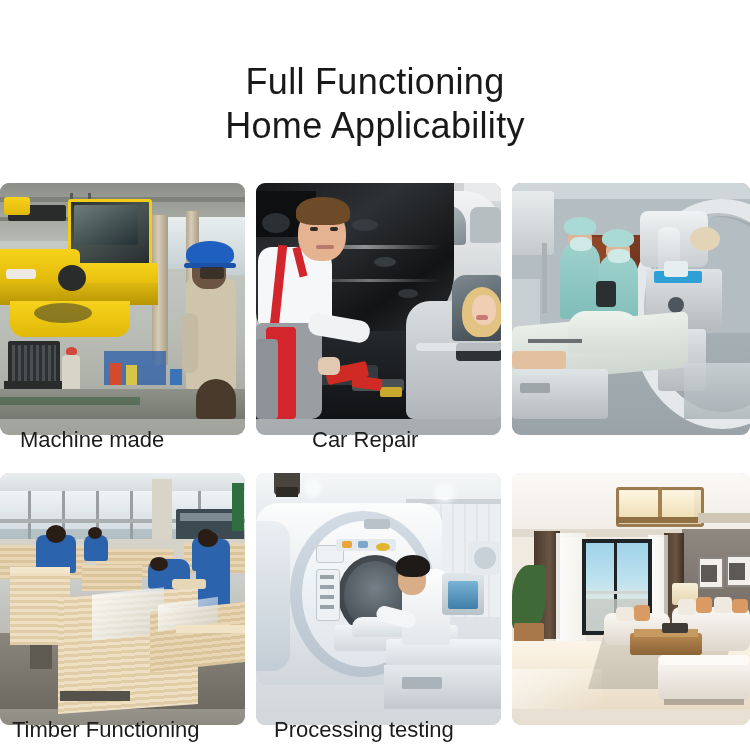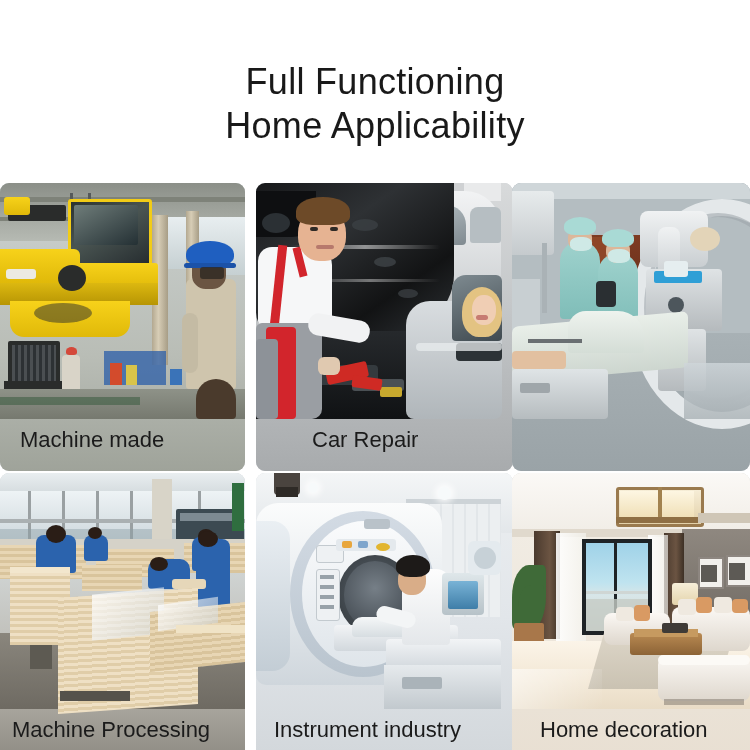--- a/index.html
+++ b/index.html
@@ -35,25 +35,25 @@
   }
   .row{
     position:relative;
     height:290px;
     width:750px;
   }
   .cell{
     position:absolute;
     top:0;
     width:245px;
-    height:288px;
+    height:252px;
     border-radius:8px;
   }
   .cell.c1{left:0;}
-  .cell.c2{left:256px;padding-left:12px;}
+  .cell.c2{left:256px;}
   .cell.c3{left:512px;width:238px;}
 
   .photo{
     position:absolute;
     inset:0;
     border-radius:9px;
     overflow:hidden;
     background:#c9cdd1;
   }
   .caption{
@@ -352,21 +352,21 @@
           <div class="layer" style="left:10px;top:94px;width:60px;height:6px;background:#f2e6cd;"></div>
           <div class="layer tb-plywood" style="left:82px;top:92px;width:60px;height:26px;"></div>
           <div class="layer tb-ply2" style="left:58px;top:120px;width:140px;height:116px;transform:skewY(-4deg);"></div>
           <div class="layer tb-wrap" style="left:92px;top:118px;width:72px;height:46px;transform:skewY(-6deg);"></div>
           <div class="layer tb-plywood" style="left:150px;top:134px;width:95px;height:60px;transform:skewY(-6deg);"></div>
           <div class="layer tb-wrap" style="left:158px;top:128px;width:60px;height:26px;transform:skewY(-8deg);"></div>
           <div class="layer" style="left:176px;top:152px;width:69px;height:8px;background:#f0e3c6;"></div>
           <div class="layer" style="left:30px;top:172px;width:22px;height:24px;background:#5d5a52;"></div>
           <div class="layer" style="left:60px;top:218px;width:70px;height:10px;background:#55524b;"></div>
         </div>
-        <div class="caption cap1">Machine Processing</div>
+        <div class="caption cap1">Timber Functioning</div>
       </div>
 
       <div class="cell c2">
         <div class="photo">
           <div class="layer mr-bg"></div>
           <div class="layer mr-ceil" style="left:0;top:0;width:100%;height:60px;"></div>
           <div class="layer mr-wallpan" style="left:150px;top:28px;width:95px;height:116px;"></div>
           <div class="layer" style="left:150px;top:26px;width:95px;height:5px;background:#cdd3d7;"></div>
           <div class="layer mr-light" style="left:182px;top:14px;width:13px;height:13px;"></div>
           <div class="layer mr-light" style="left:128px;top:36px;width:11px;height:11px;"></div>
@@ -397,21 +397,21 @@
           <div class="layer" style="left:146px;top:204px;width:40px;height:12px;background:#aab3b9;border-radius:2px;"></div>
           <div class="layer mr-coat" style="left:146px;top:96px;width:48px;height:76px;"></div>
           <div class="layer mr-face" style="left:142px;top:92px;width:28px;height:30px;"></div>
           <div class="layer mr-hair" style="left:140px;top:82px;width:34px;height:22px;"></div>
           <div class="layer" style="left:120px;top:136px;width:40px;height:16px;background:#f3f5f6;border-radius:8px;transform:rotate(14deg);"></div>
           <div class="layer" style="left:186px;top:100px;width:42px;height:42px;background:linear-gradient(180deg,#dfe7ea,#b7c2c8);border-radius:4px;"></div>
           <div class="layer" style="left:192px;top:108px;width:30px;height:28px;background:linear-gradient(180deg,#79b3d6,#3f7ea8);border-radius:2px;"></div>
           <div class="layer" style="left:212px;top:68px;width:33px;height:34px;background:#e4eaee;border-radius:6px;"></div>
           <div class="layer" style="left:218px;top:74px;width:22px;height:22px;background:#c7d1d7;border-radius:50%;"></div>
         </div>
-        <div class="caption cap2">Instrument industry</div>
+        <div class="caption cap2">Processing testing</div>
       </div>
 
       <div class="cell c3">
         <div class="photo">
           <div class="layer hd-bg"></div>
           <div class="layer hd-ceil" style="left:0;top:0;width:100%;height:64px;"></div>
           <div class="layer" style="left:0;top:56px;width:100%;height:8px;background:#e0d9cd;"></div>
           <div class="layer hd-lamp" style="left:104px;top:14px;width:82px;height:34px;"></div>
           <div class="layer" style="left:108px;top:18px;width:74px;height:26px;background:linear-gradient(180deg,#fdf6e2,#f0e0b8);"></div>
           <div class="layer" style="left:146px;top:14px;width:4px;height:34px;background:#a2824f;"></div>
@@ -447,17 +447,16 @@
           <div class="layer hd-cush" style="left:202px;top:124px;width:18px;height:16px;"></div>
           <div class="layer hd-cush-o" style="left:220px;top:126px;width:16px;height:14px;"></div>
           <div class="layer hd-table" style="left:118px;top:160px;width:72px;height:22px;"></div>
           <div class="layer" style="left:122px;top:156px;width:64px;height:8px;background:#c69a60;"></div>
           <div class="layer" style="left:150px;top:150px;width:26px;height:10px;background:#3e3a36;border-radius:2px;"></div>
           <div class="layer hd-sofa" style="left:146px;top:184px;width:92px;height:44px;"></div>
           <div class="layer" style="left:146px;top:182px;width:92px;height:10px;background:#fcfaf6;border-radius:6px;"></div>
           <div class="layer" style="left:152px;top:226px;width:80px;height:6px;background:#8d8579;opacity:.6;"></div>
           <div class="layer" style="left:0;top:196px;width:90px;height:40px;background:linear-gradient(120deg,rgba(255,255,255,.55),rgba(255,255,255,0));"></div>
         </div>
-        <div class="caption cap3">Home decoration</div>
       </div>
     </div>
   </div>
 </div>
 
 </body></html>

